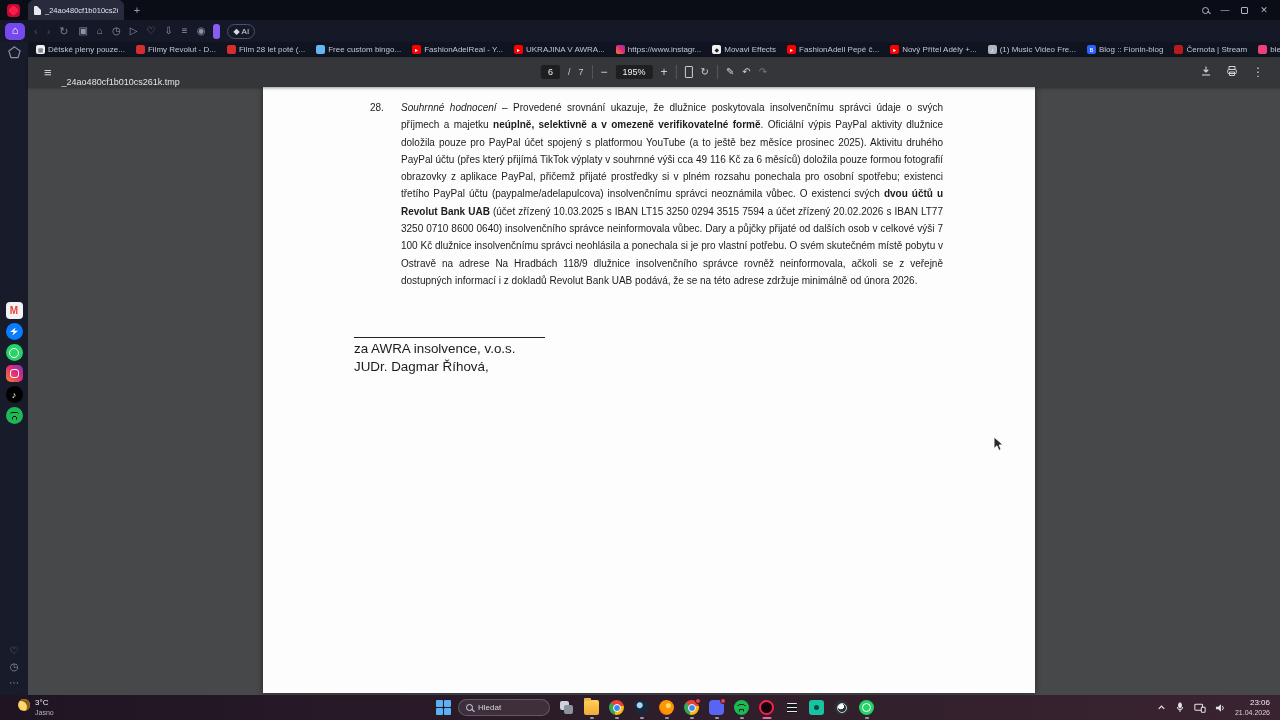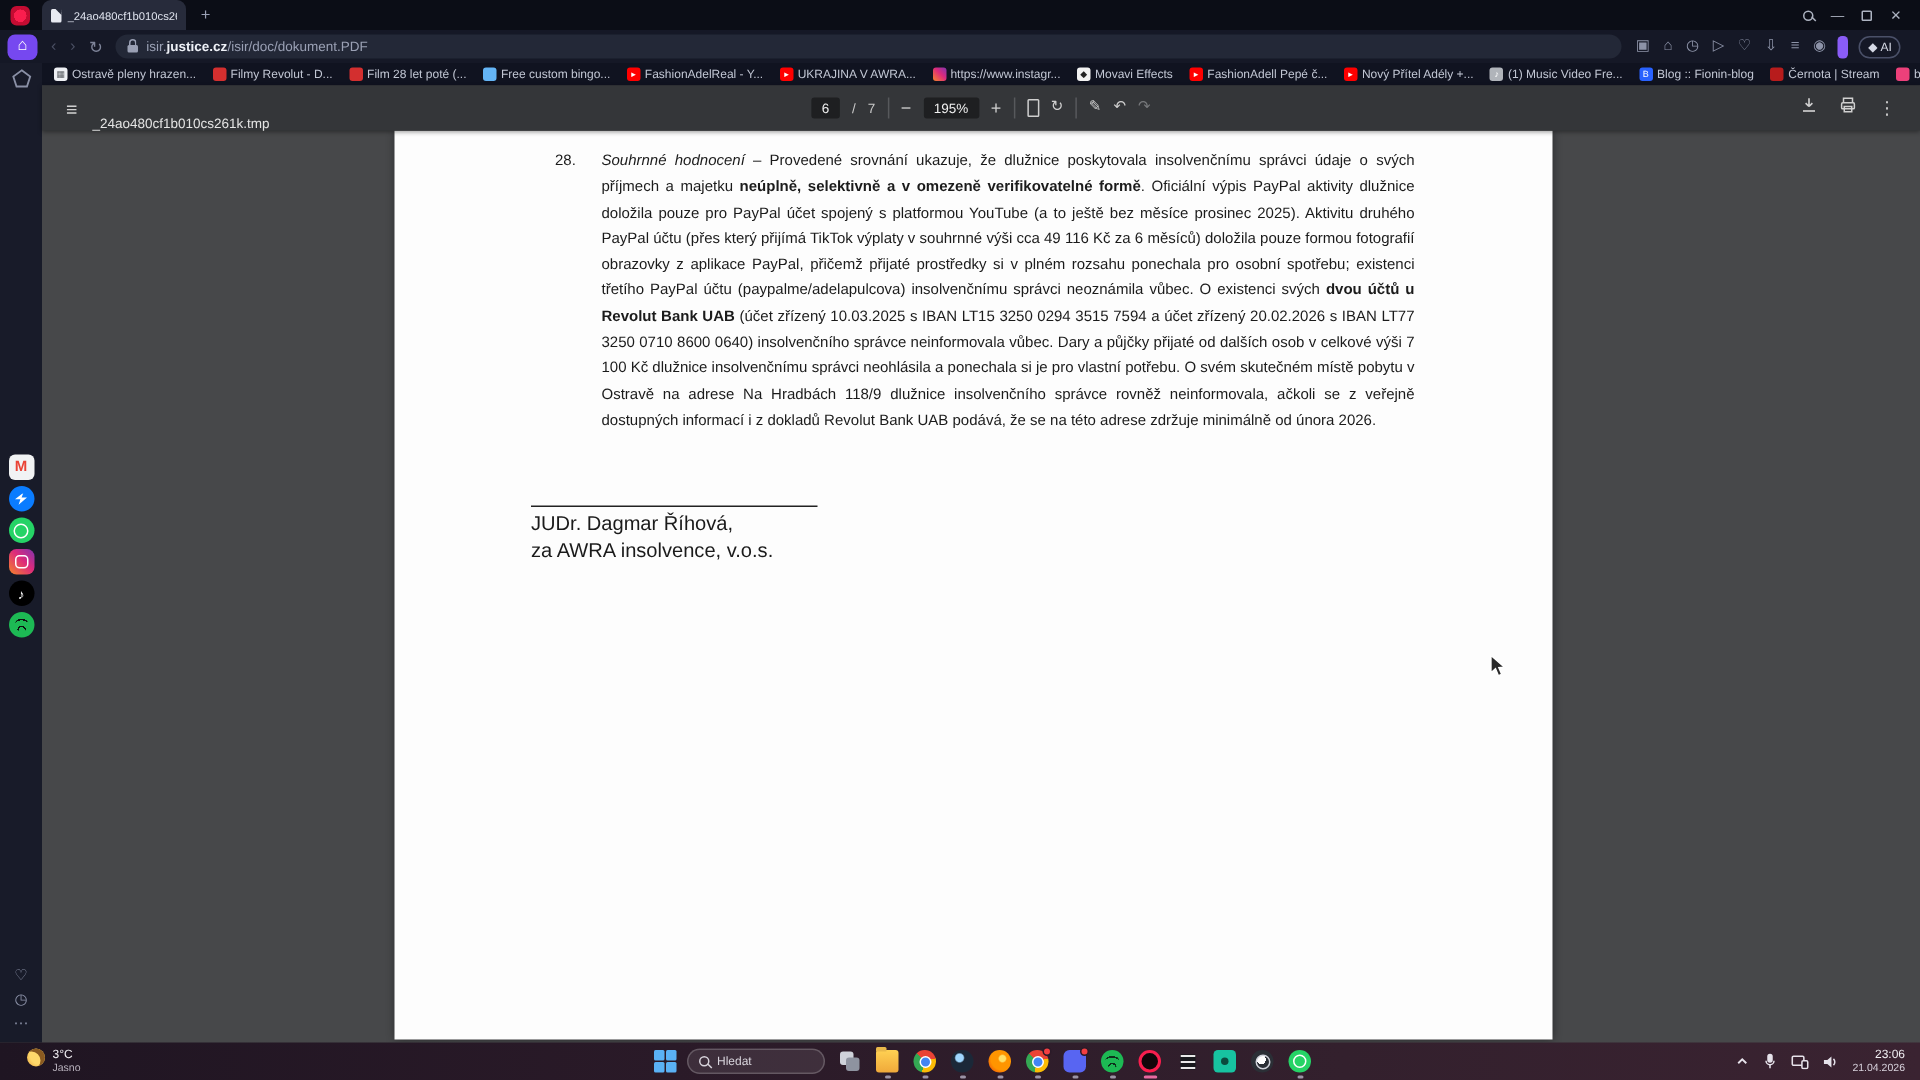--- a/index.html
+++ b/index.html
@@ -195,45 +195,41 @@
       <span class="maxbox"></span>
       <span class="winbtn">✕</span>
     </div>
   </div>
 
   <div class="addressbar">
     <div class="home-btn">⌂</div>
     <span class="nav-ic dim">‹</span>
     <span class="nav-ic dim">›</span>
     <span class="nav-ic">↻</span>
-    <div class="url-pill">
-      <span class="lock"></span>
-      <span class="url-text"><span>isir.</span><b>justice.cz</b><span>/isir/doc/dokument.PDF</span></span>
-    </div>
     <div class="ext-row">
         <span class="ext-ic">▣</span>
         <span class="ext-ic">⌂</span>
         <span class="ext-ic">◷</span>
         <span class="ext-ic">▷</span>
         <span class="ext-ic">♡</span>
         <span class="ext-ic">⇩</span>
         <span class="ext-ic">≡</span>
         <span class="ext-ic">◉</span>
       </div>
     <div class="avatar-bar"></div>
     <div class="ai-chip">
       <span>◆</span>
       <span>AI</span>
     </div>
   </div>
 
   <div class="bookmarksbar">
       <div class="bookmark">
         <span class="fav" style="background: rgb(238, 240, 244); color: rgb(95, 99, 104);">▦</span>
-        <span class="bm-label">Ostravě pleny hrazen...</span>
+        <span class="bm-label">Dětské pleny pouze...</span>
       </div>
       <div class="bookmark">
         <span class="fav" style="background: rgb(211, 47, 47);"></span>
         <span class="bm-label">Filmy Revolut - D...</span>
       </div>
       <div class="bookmark">
         <span class="fav" style="background: rgb(211, 47, 47);"></span>
         <span class="bm-label">Film 28 let poté (...</span>
       </div>
       <div class="bookmark">
@@ -355,22 +351,22 @@
       </div>
     </div>
     <div class="pdf-canvas">
       <div class="page">
         <div class="para">
           <span class="num">28.</span>
           <span><span class="it">Souhrnné hodnocení</span><span> – Provedené srovnání ukazuje, že dlužnice poskytovala insolvenčnímu správci údaje o svých příjmech a majetku </span><span class="bd">neúplně, selektivně a v omezeně verifikovatelné formě</span><span>. Oficiální výpis PayPal aktivity dlužnice doložila pouze pro PayPal účet spojený s platformou YouTube (a to ještě bez měsíce prosinec 2025). Aktivitu druhého PayPal účtu (přes který přijímá TikTok výplaty v souhrnné výši cca 49 116 Kč za 6 měsíců) doložila pouze formou fotografií obrazovky z aplikace PayPal, přičemž přijaté prostředky si v plném rozsahu ponechala pro osobní spotřebu; existenci třetího PayPal účtu (paypalme/adelapulcova) insolvenčnímu správci neoznámila vůbec. O existenci svých </span><span class="bd">dvou účtů u Revolut Bank UAB</span><span> (účet zřízený 10.03.2025 s IBAN LT15 3250 0294 3515 7594 a účet zřízený 20.02.2026 s IBAN LT77 3250 0710 8600 0640) insolvenčního správce neinformovala vůbec. Dary a půjčky přijaté od dalších osob v celkové výši 7 100 Kč dlužnice insolvenčnímu správci neohlásila a ponechala si je pro vlastní potřebu. O svém skutečném místě pobytu v Ostravě na adrese Na Hradbách 118/9 dlužnice insolvenčního správce rovněž neinformovala, ačkoli se z veřejně dostupných informací i z dokladů Revolut Bank UAB podává, že se na této adrese zdržuje minimálně od února 2026.</span></span>
         </div>
         <div class="sig-rule"></div>
         <div class="sig-block">
+            <div class="sig-line">za AWRA insolvence, v.o.s.</div>
             <div class="sig-line">JUDr. Dagmar Říhová,</div>
-            <div class="sig-line">za AWRA insolvence, v.o.s.</div>
           </div>
       </div>
     </div>
   </div>
 
   <div class="cursor">
     <svg width="11" height="16" viewBox="0 0 11 16">
         <path d="M1 1 L1 12.5 L4 9.8 L5.9 14.4 L8.1 13.5 L6.2 9 L10 8.8 Z" fill="#2a2a2a" stroke="#fff" stroke-width="0.9"></path>
       </svg>
   </div>

